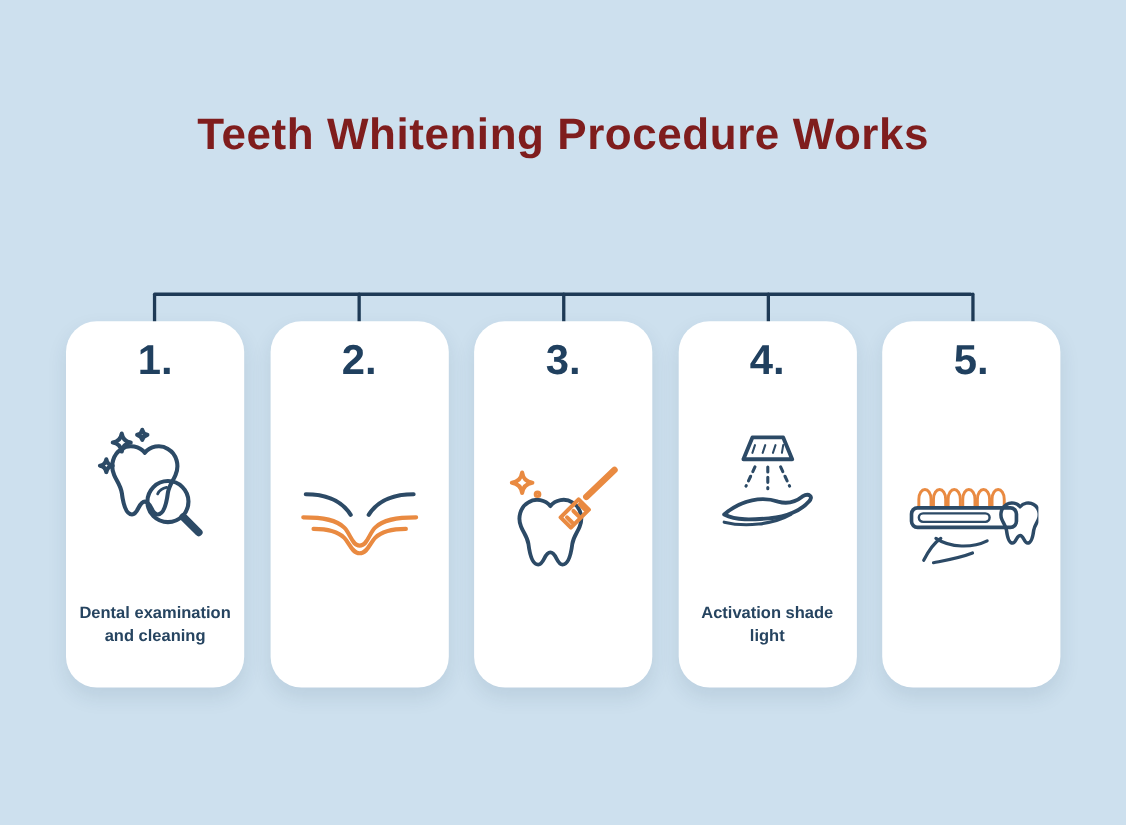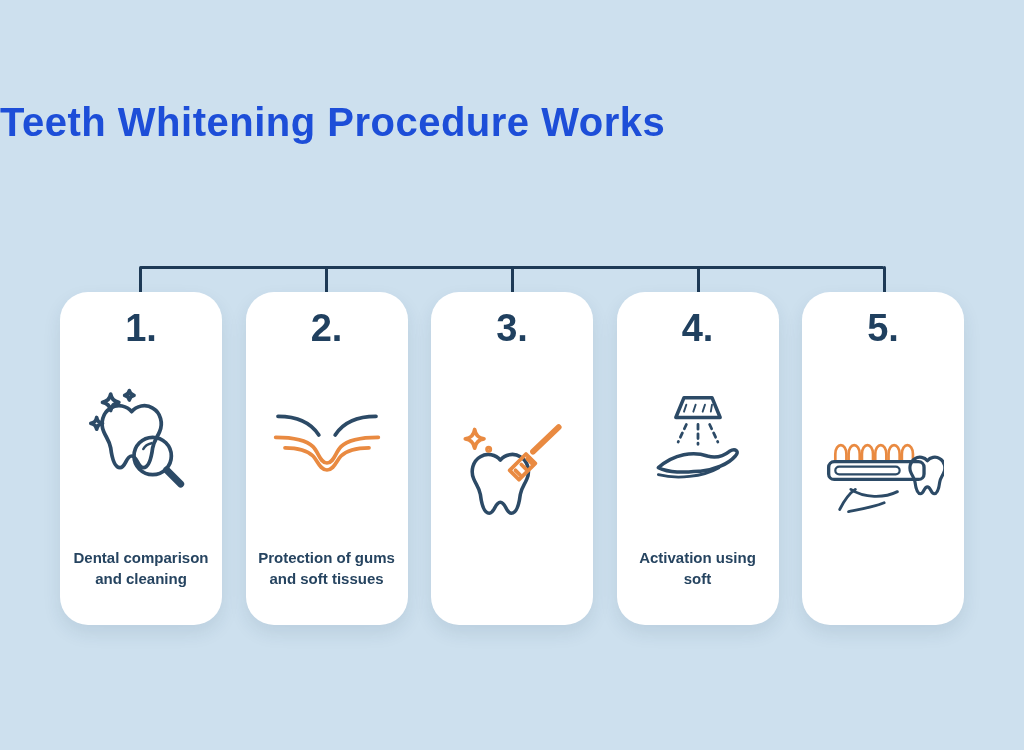--- a/index.html
+++ b/index.html
@@ -3,22 +3,22 @@
 <meta charset="utf-8">
 <style>
   html,body{margin:0;padding:0;}
   body{
     width:1024px;height:750px;overflow:hidden;position:relative;
     background:#cde0ee;
     font-family:"Liberation Sans", sans-serif;
   }
   .title{
     position:absolute;top:100px;left:0;width:1024px;
-    text-align:left;font-size:40px;font-weight:800;
-    color:#1d4ed8;letter-spacing:.5px;
+    text-align:center;font-size:40px;font-weight:800;
+    color:#7f1d1d;letter-spacing:.5px;
   }
   .connector-h{
     position:absolute;top:266px;left:140px;width:744px;height:3px;
     background:#1e3a56;border-radius:2px;
   }
   .tick{
     position:absolute;top:266px;width:3px;height:28px;
     background:#1e3a56;border-radius:2px;
   }
   .cards{
@@ -67,38 +67,37 @@
           <path d="M0 -24 c-4 -5 -12 -7 -18 -3 c-7 4 -9 13 -6 20 c2 5 5 8 6 14 c1 8 3 17 8 17 c5 0 5 -10 10 -10 c5 0 5 10 10 10 c5 0 7 -9 8 -17 c1 -6 4 -9 6 -14 c3 -7 1 -16 -6 -20 c-6 -4 -14 -2 -18 3 z"></path>
         </g>
         <path d="M22 7 Q23 13 29 14 Q23 15 22 21 Q21 15 15 14 Q21 13 22 7 Z"></path>
         <path d="M10 27 Q10.7 31.3 15 32 Q10.7 32.7 10 37 Q9.3 32.7 5 32 Q9.3 31.3 10 27 Z"></path>
         <path d="M38 4 Q38.6 7.4 42 8 Q38.6 8.6 38 12 Q37.4 8.6 34 8 Q37.4 7.4 38 4 Z"></path>
         <circle cx="58" cy="60" r="16"></circle>
         <path d="M70 72 L82 84" stroke-width="6"></path>
         <path d="M50 54 q2 -4 7 -5" stroke-width="2.2"></path>
       </svg>
     </div>
-    <div class="step-label">Dental comparison and cleaning</div>
+    <div class="step-label">Dental examination and cleaning</div>
   </div>
 
   <div class="card">
     <div class="step-number">2.</div>
     <div class="icon-wrap">
       <svg viewBox="0 0 96 96" width="112" height="112" fill="none" stroke-width="3.2" stroke-linecap="round" stroke-linejoin="round">
         <g stroke="#2c4a66">
           <path d="M6 26 C 22 26 34 31 41 42"></path>
           <path d="M90 26 C 74 26 62 31 55 42"></path>
         </g>
         <g stroke="#e98a41">
           <path d="M4 44 C 20 44 30 46 36 52 C 41 57 42 66 48 66 C 54 66 55 57 60 52 C 66 46 76 44 92 44"></path>
           <path d="M12 53 C 23 53 31 55 36 60 C 40 64 42 72 48 72 C 54 72 56 64 60 60 C 65 55 73 53 84 53"></path>
         </g>
       </svg>
     </div>
-    <div class="step-label">Protection of gums and soft tissues</div>
   </div>
 
   <div class="card">
     <div class="step-number">3.</div>
     <div class="icon-wrap">
       <svg viewBox="0 0 96 96" width="112" height="112" fill="none" stroke-width="3.2" stroke-linecap="round" stroke-linejoin="round">
         <g stroke="#2c4a66" transform="translate(38,58) scale(0.95)">
           <path d="M0 -24 c-4 -5 -12 -7 -18 -3 c-7 4 -9 13 -6 20 c2 5 5 8 6 14 c1 8 3 17 8 17 c5 0 5 -10 10 -10 c5 0 5 10 10 10 c5 0 7 -9 8 -17 c1 -6 4 -9 6 -14 c3 -7 1 -16 -6 -20 c-6 -4 -14 -2 -18 3 z"></path>
         </g>
         <g stroke="#e98a41">
@@ -120,21 +119,21 @@
       <svg viewBox="0 0 96 96" width="112" height="112" fill="none" stroke="#2c4a66" stroke-width="3" stroke-linecap="round" stroke-linejoin="round">
         <path d="M36 10 h24 l7 17 H29 z"></path>
         <path d="M38 16 l-2 6 M46 16 l-2 6 M54 16 l-2 6 M60 16 l-1 6" stroke-width="1.6"></path>
         <path d="M38 33 L31 48" stroke-dasharray="4 4" stroke-width="2.4"></path>
         <path d="M48 33 L48 50" stroke-dasharray="4 4" stroke-width="2.4"></path>
         <path d="M58 33 L65 48" stroke-dasharray="4 4" stroke-width="2.4"></path>
         <path d="M14 70 C 28 58 44 56 56 60 C 63 62 70 60 75 56 C 80 53 84 56 80 60 C 74 67 62 72 50 73 C 36 74 24 75 14 70"></path>
         <path d="M14 76 C 30 80 52 78 66 70" stroke-width="2.4"></path>
       </svg>
     </div>
-    <div class="step-label">Activation using soft</div>
+    <div class="step-label">Activation shade light</div>
   </div>
 
   <div class="card">
     <div class="step-number">5.</div>
     <div class="icon-wrap">
       <svg viewBox="0 0 110 90" width="122" height="100" fill="none" stroke-width="3" stroke-linecap="round" stroke-linejoin="round">
         <g stroke="#e98a41" stroke-width="2.4">
           <path d="M12 32 v-6 c0 -5 2.5 -8 5 -8 s5 3 5 8 v6"></path>
           <path d="M24 32 v-6 c0 -5 2.5 -8 5 -8 s5 3 5 8 v6"></path>
           <path d="M36 32 v-6 c0 -5 2.5 -8 5 -8 s5 3 5 8 v6"></path>

